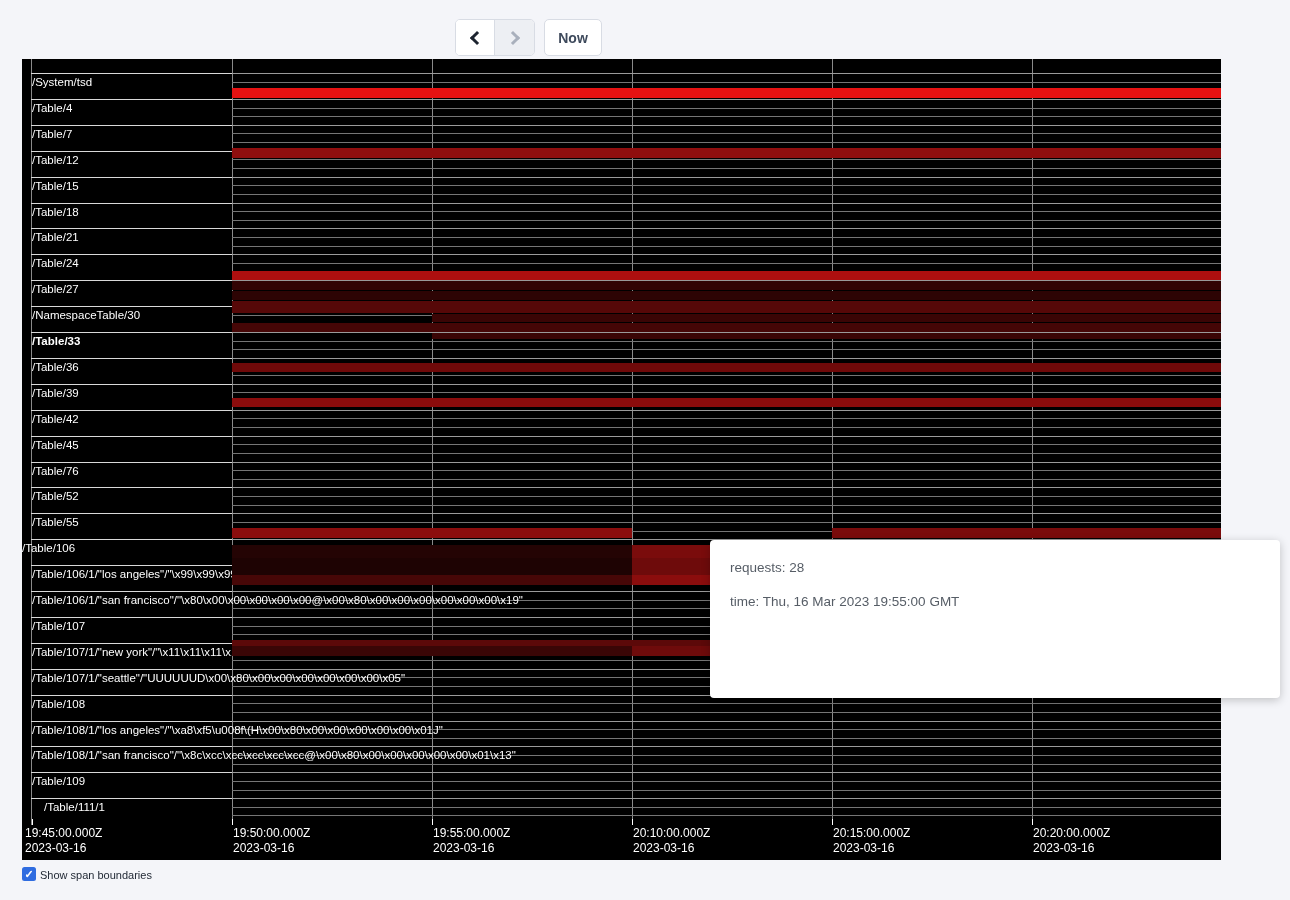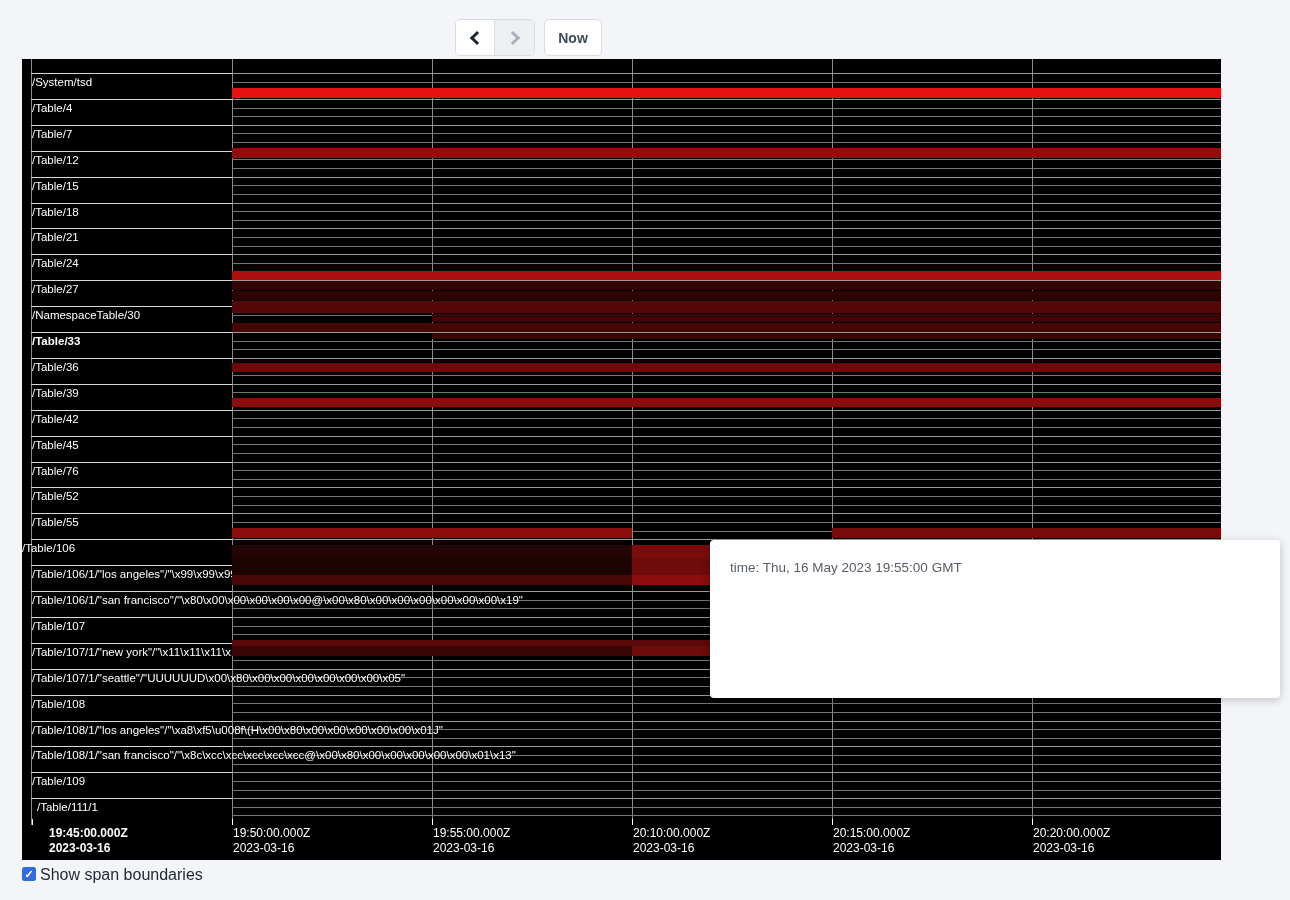--- a/index.html
+++ b/index.html
@@ -80,21 +80,21 @@
     color:#565d66; font-size:13.5px; line-height:33.8px; white-space:nowrap; overflow:hidden;
   }
 
   
   .footer { position:absolute; left:22px; top:867px; display:flex; align-items:flex-start; }
   .checkbox {
     width:14px; height:14px; background:#2f6ce0; border-radius:2.5px; margin-right:4px;
     display:flex; align-items:center; justify-content:center; cursor:pointer;
   }
   .checkbox .tick { color:#ffffff; font-size:11px; line-height:11px; font-weight:bold; }
-  .checkbox-label { color:#222a36; font-size:16px; line-height:16px; }
+  .checkbox-label { color:#222a36; font-size:11px; line-height:16px; }
 </style>
 </head>
 <body>
 
 <div class="toolbar">
   <div class="nav-group">
     <div class="nav-btn prev">
       <span class="chev-left"></span>
     </div>
     <div class="nav-btn next">
@@ -248,21 +248,21 @@
     <div class="row-label" style="left: 10px; top: 690.4px;">/Table/108/1/"san francisco"/"\x8c\xcc\xcc\xcc\xcc\xcc@\x00\x80\x00\x00\x00\x00\x00\x01\x13"</div>
     <div class="hline labelcol" style="left: 9px; width: 201px; top: 713.3px;"></div>
     <div class="hline heat" style="left: 210px; width: 989px; top: 713.3px;"></div>
     <div class="hline minor" style="left: 210px; width: 989px; top: 721.933px;"></div>
     <div class="hline minor" style="left: 210px; width: 989px; top: 730.567px;"></div>
     <div class="row-label" style="left: 10px; top: 716.3px;">/Table/109</div>
     <div class="hline labelcol" style="left: 9px; width: 201px; top: 739.2px;"></div>
     <div class="hline heat" style="left: 210px; width: 989px; top: 739.2px;"></div>
     <div class="hline minor" style="left: 210px; width: 989px; top: 747.833px;"></div>
     <div class="hline minor" style="left: 210px; width: 989px; top: 756.467px;"></div>
-    <div class="row-label" style="left: 15px; top: 742.2px;">/Table/111/1</div>
+    <div class="row-label" style="left: 22px; top: 742.2px;">/Table/111/1</div>
     <div class="band" style="left: 210px; width: 989px; top: 29px; height: 10px; background: rgb(230, 18, 18);"></div>
     <div class="band" style="left: 210px; width: 989px; top: 89px; height: 10px; background: rgb(143, 14, 14);"></div>
     <div class="band" style="left: 210px; width: 989px; top: 211.5px; height: 9px; background: rgb(173, 15, 15);"></div>
     <div class="band" style="left: 210px; width: 989px; top: 221.5px; height: 9px; background: rgb(50, 4, 4);"></div>
     <div class="band" style="left: 210px; width: 989px; top: 231.5px; height: 9px; background: rgb(45, 4, 4);"></div>
     <div class="band" style="left: 210px; width: 989px; top: 241.5px; height: 12px; background: rgb(86, 8, 8);"></div>
     <div class="band" style="left: 410px; width: 789px; top: 254.5px; height: 8px; background: rgb(58, 5, 5);"></div>
     <div class="band" style="left: 210px; width: 989px; top: 263.5px; height: 9px; background: rgb(69, 6, 6);"></div>
     <div class="band" style="left: 410px; width: 789px; top: 273.5px; height: 6px; background: rgb(58, 5, 5);"></div>
     <div class="band" style="left: 210px; width: 989px; top: 304px; height: 9px; background: rgb(111, 9, 9);"></div>
@@ -272,21 +272,21 @@
     <div class="band" style="left: 210px; width: 400px; top: 486px; height: 13px; background: rgb(36, 4, 4);"></div>
     <div class="band" style="left: 610px; width: 200px; top: 486px; height: 13px; background: rgb(122, 12, 12);"></div>
     <div class="band" style="left: 210px; width: 400px; top: 499px; height: 17px; background: rgb(30, 3, 3);"></div>
     <div class="band" style="left: 610px; width: 200px; top: 499px; height: 17px; background: rgb(110, 11, 11);"></div>
     <div class="band" style="left: 210px; width: 400px; top: 516px; height: 10px; background: rgb(71, 7, 7);"></div>
     <div class="band" style="left: 610px; width: 200px; top: 516px; height: 10px; background: rgb(139, 13, 13);"></div>
     <div class="band" style="left: 210px; width: 600px; top: 581px; height: 6px; background: rgb(92, 9, 9);"></div>
     <div class="band" style="left: 210px; width: 400px; top: 587px; height: 10px; background: rgb(58, 6, 6);"></div>
     <div class="band" style="left: 610px; width: 200px; top: 587px; height: 10px; background: rgb(110, 11, 11);"></div>
     <div class="axis-tick" style="left: 10px;"></div>
-    <div class="axis-label" style="left: 27px; font-weight: bold;">
+    <div class="axis-label" style="left: 3px;">
       <div>19:45:00.000Z</div>
       <div>2023-03-16</div>
     </div>
     <div class="axis-tick" style="left: 210px;"></div>
     <div class="axis-label" style="left: 211px;">
       <div>19:50:00.000Z</div>
       <div>2023-03-16</div>
     </div>
     <div class="axis-tick" style="left: 410px;"></div>
     <div class="axis-label" style="left: 411px;">
@@ -304,21 +304,22 @@
       <div>2023-03-16</div>
     </div>
     <div class="axis-tick" style="left: 1010px;"></div>
     <div class="axis-label" style="left: 1011px;">
       <div>20:20:00.000Z</div>
       <div>2023-03-16</div>
     </div>
   </div>
 
 <div class="tooltip">
-  <div class="tline">time: Thu, 16 May 2023 19:55:00 GMT</div>
+  <div class="tline">requests: 28</div>
+  <div class="tline">time: Thu, 16 Mar 2023 19:55:00 GMT</div>
 </div>
 
 <div class="footer">
   <span class="checkbox">
     <span class="tick">✓</span>
   </span>
   <span class="checkbox-label">Show span boundaries</span>
 </div>
 
 </body></html>

